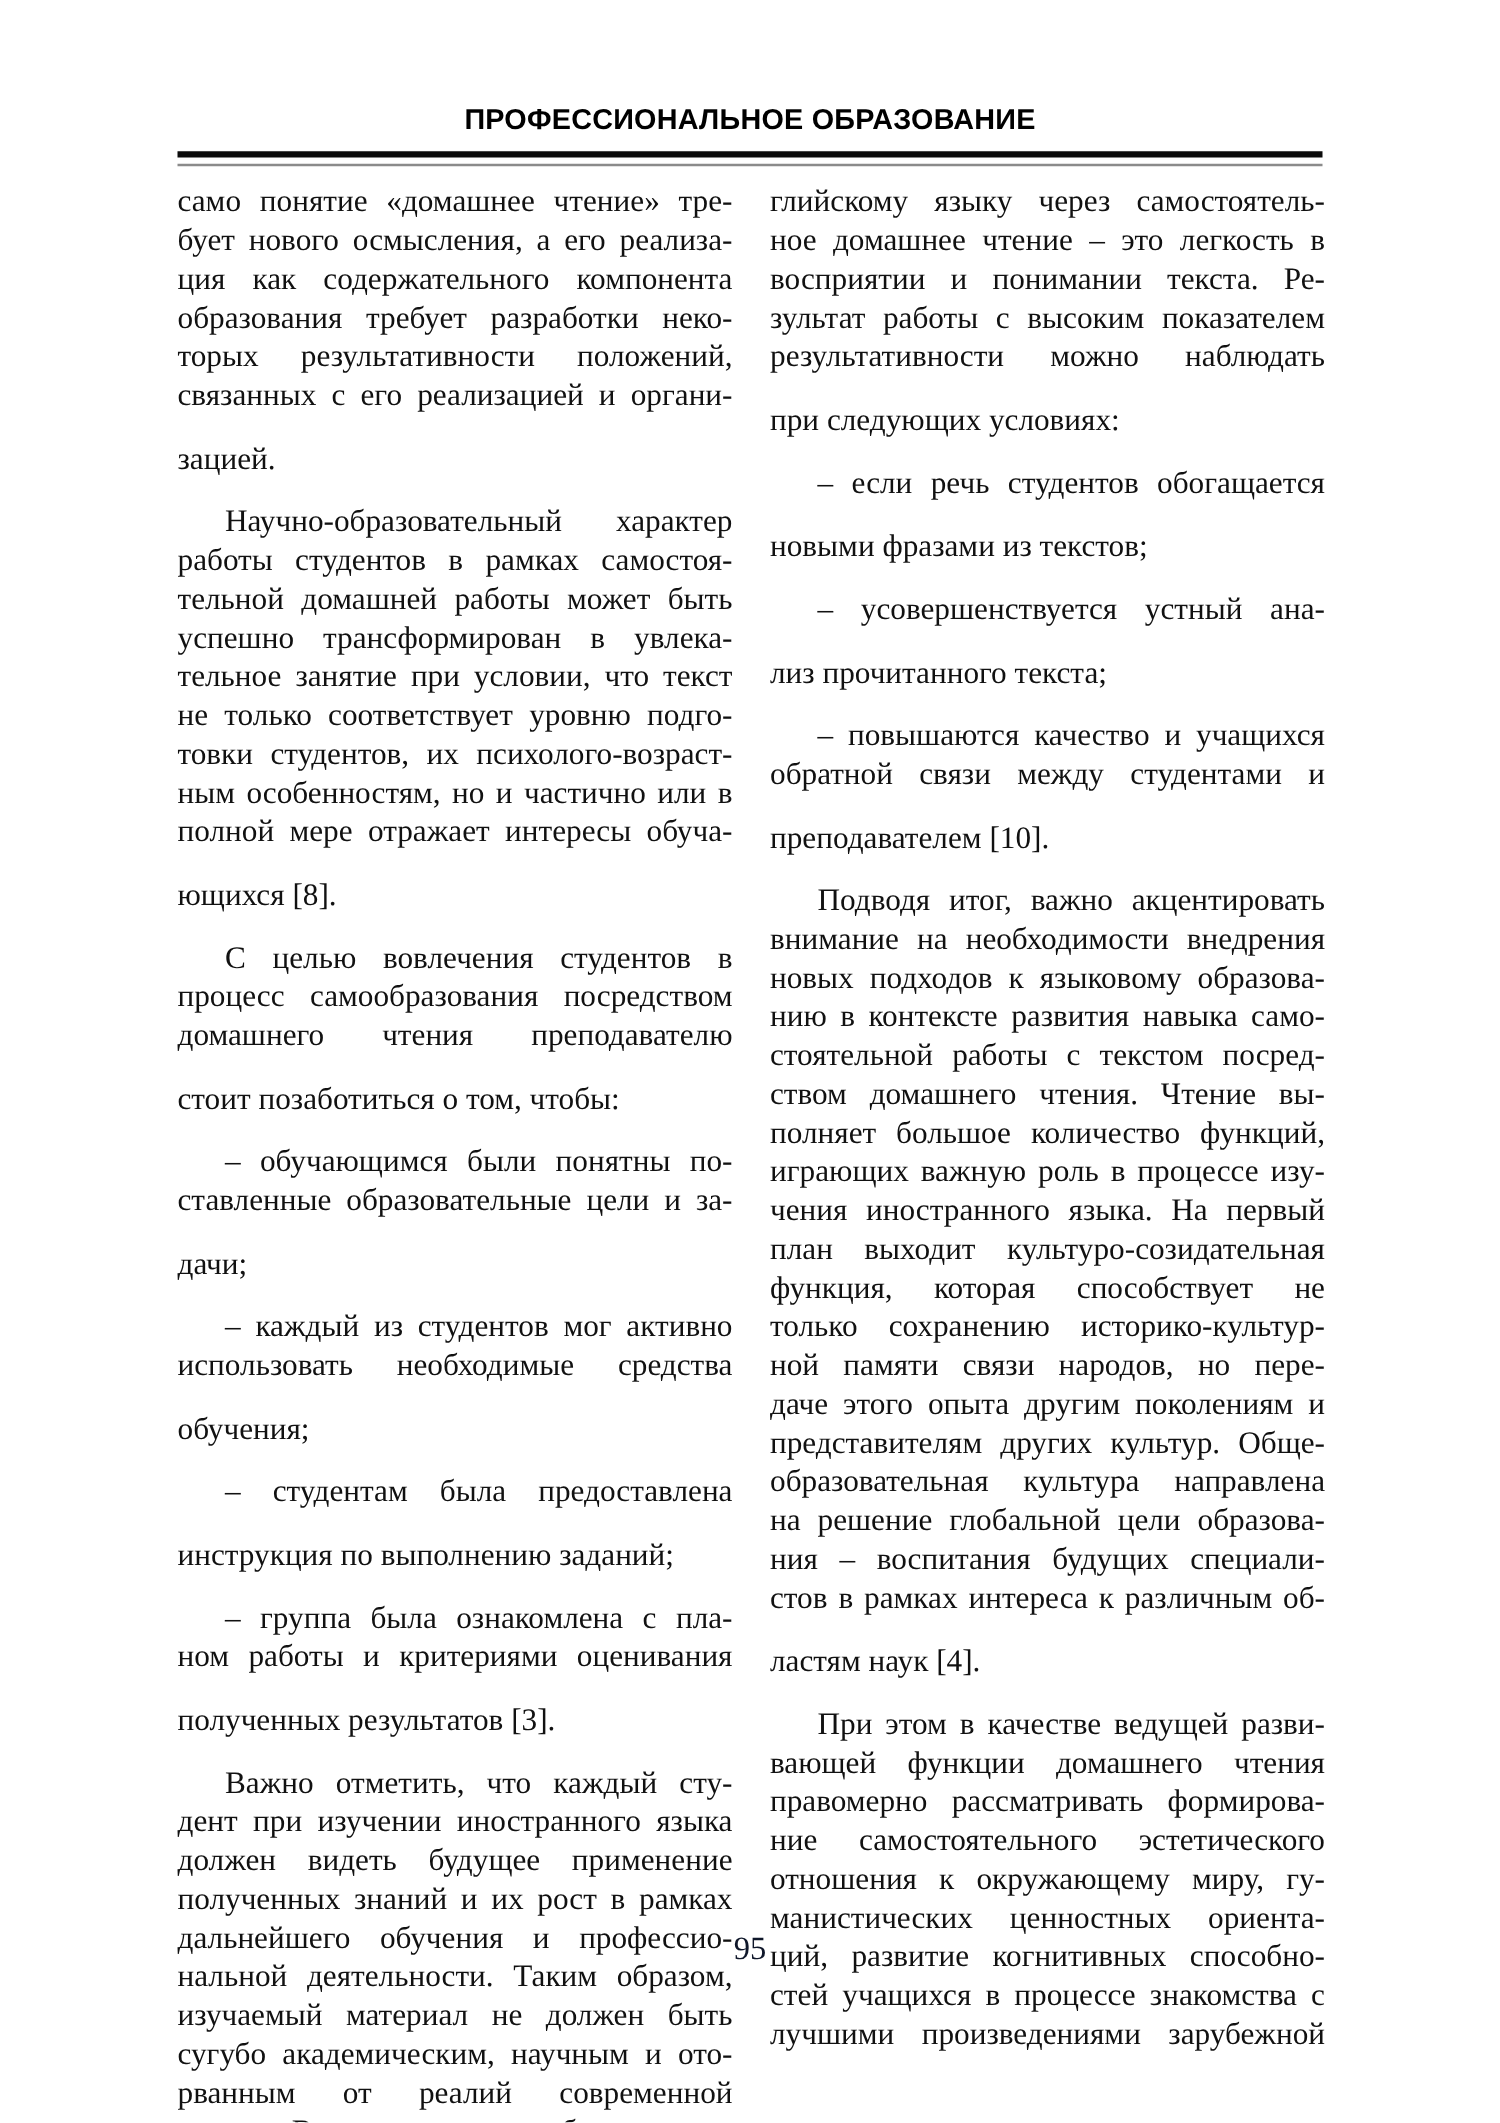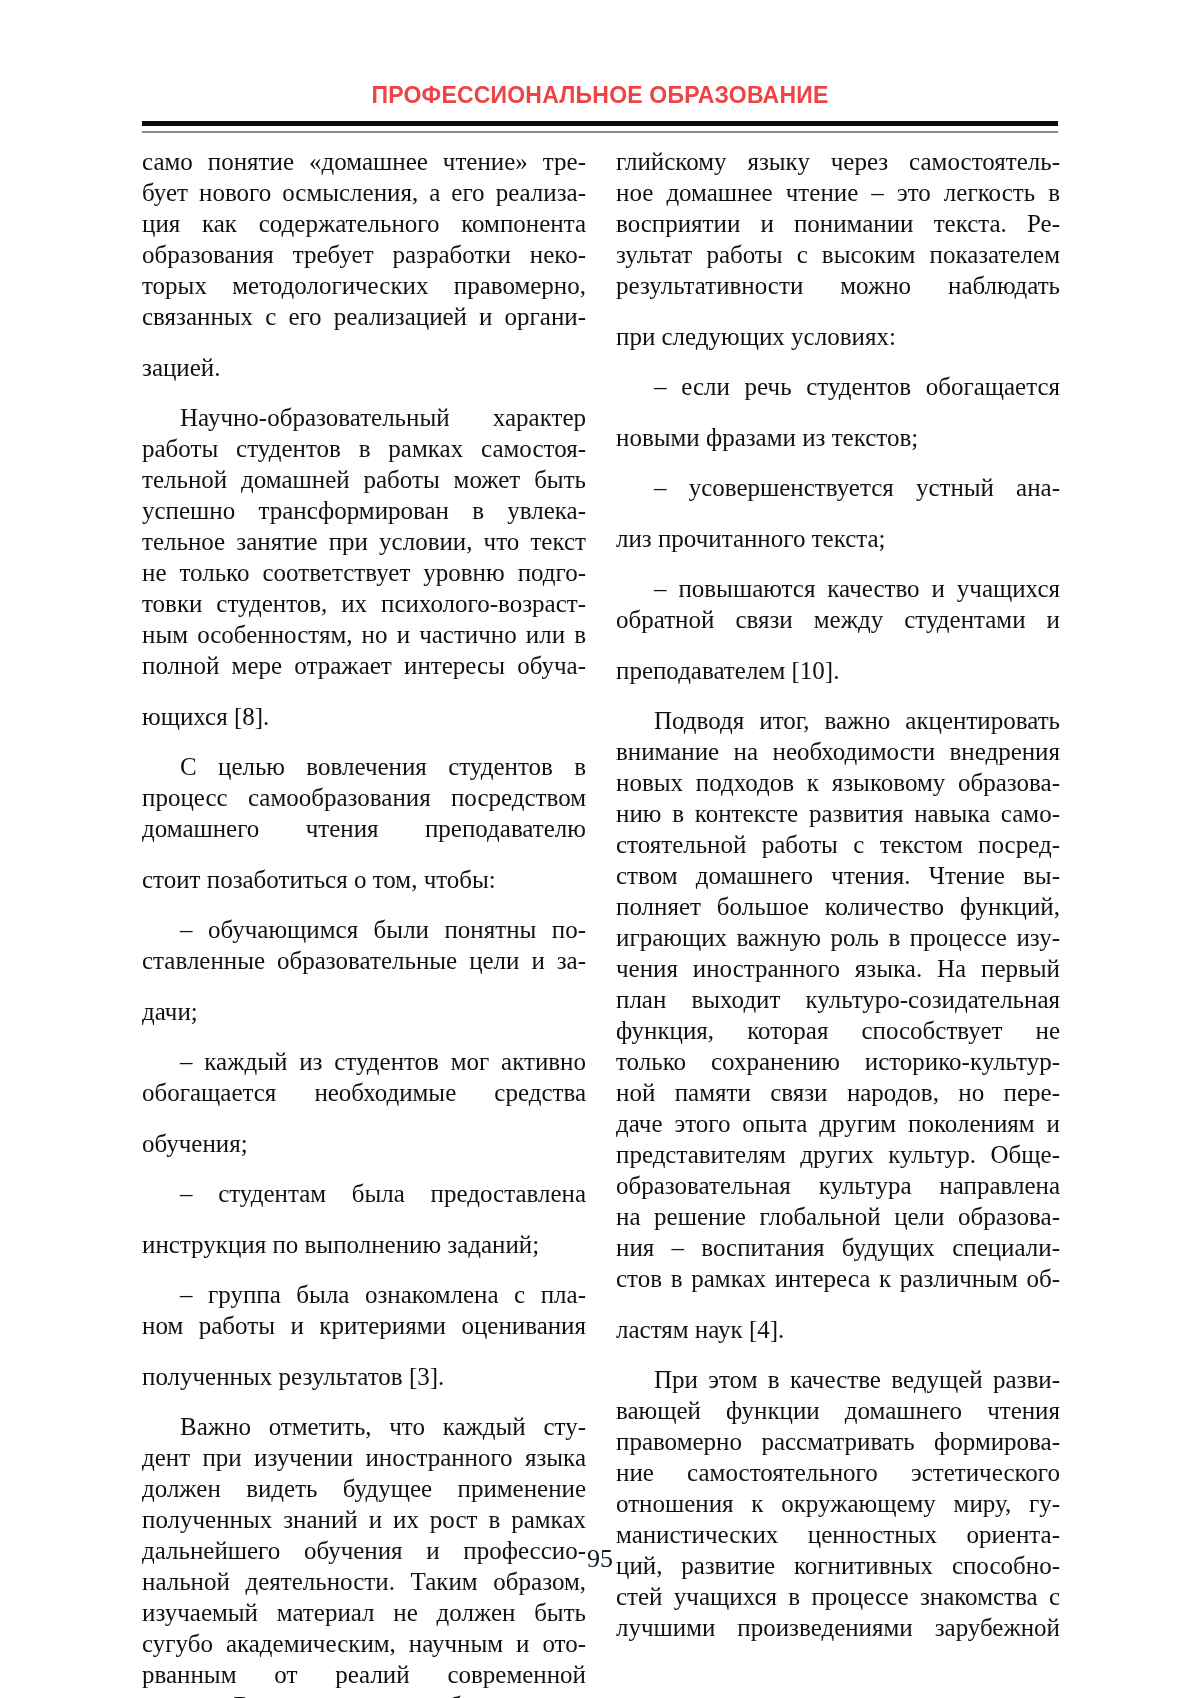--- a/index.html
+++ b/index.html
@@ -20,21 +20,21 @@
   .header-title {
     position: absolute;
     top: 82px;
     left: 0;
     width: 100%;
     text-align: center;
     font-family: "Liberation Sans", "DejaVu Sans", sans-serif;
     font-weight: 700;
     font-size: 23px;
     line-height: 26px;
-    color: #ef4444;
+    color: #000000;
     letter-spacing: 0.2px;
   }
   .header-rule {
     position: absolute;
     left: 142px;
     top: 121px;
     width: 916px;
   }
   .header-rule .rule-thick {
     height: 5px;
@@ -85,21 +85,21 @@
     <div class="rule-thick"></div>
     <div class="rule-thin"></div>
   </div>
 
   <div class="col col-left" id="col-left">
       <div class="para">
         <div class="line">само понятие «домашнее чтение» тре-</div>
         <div class="line">бует нового осмысления, а его реализа-</div>
         <div class="line">ция как содержательного компонента</div>
         <div class="line">образования требует разработки неко-</div>
-        <div class="line">торых методологических правомерно,</div>
+        <div class="line">торых результативности положений,</div>
         <div class="line">связанных с его реализацией и органи-</div>
         <div class="line end">зацией.</div>
       </div>
       <div class="para indent">
         <div class="line">Научно-образовательный характер</div>
         <div class="line">работы студентов в рамках самостоя-</div>
         <div class="line">тельной домашней работы может быть</div>
         <div class="line">успешно трансформирован в увлека-</div>
         <div class="line">тельное занятие при условии, что текст</div>
         <div class="line">не только соответствует уровню подго-</div>
@@ -114,21 +114,21 @@
         <div class="line">домашнего чтения преподавателю</div>
         <div class="line end">стоит позаботиться о том, чтобы:</div>
       </div>
       <div class="para indent">
         <div class="line">– обучающимся были понятны по-</div>
         <div class="line">ставленные образовательные цели и за-</div>
         <div class="line end">дачи;</div>
       </div>
       <div class="para indent">
         <div class="line">– каждый из студентов мог активно</div>
-        <div class="line">обогащается необходимые средства</div>
+        <div class="line">использовать необходимые средства</div>
         <div class="line end">обучения;</div>
       </div>
       <div class="para indent">
         <div class="line">– студентам была предоставлена</div>
         <div class="line end">инструкция по выполнению заданий;</div>
       </div>
       <div class="para indent">
         <div class="line">– группа была ознакомлена с пла-</div>
         <div class="line">ном работы и критериями оценивания</div>
         <div class="line end">полученных результатов [3].</div>

